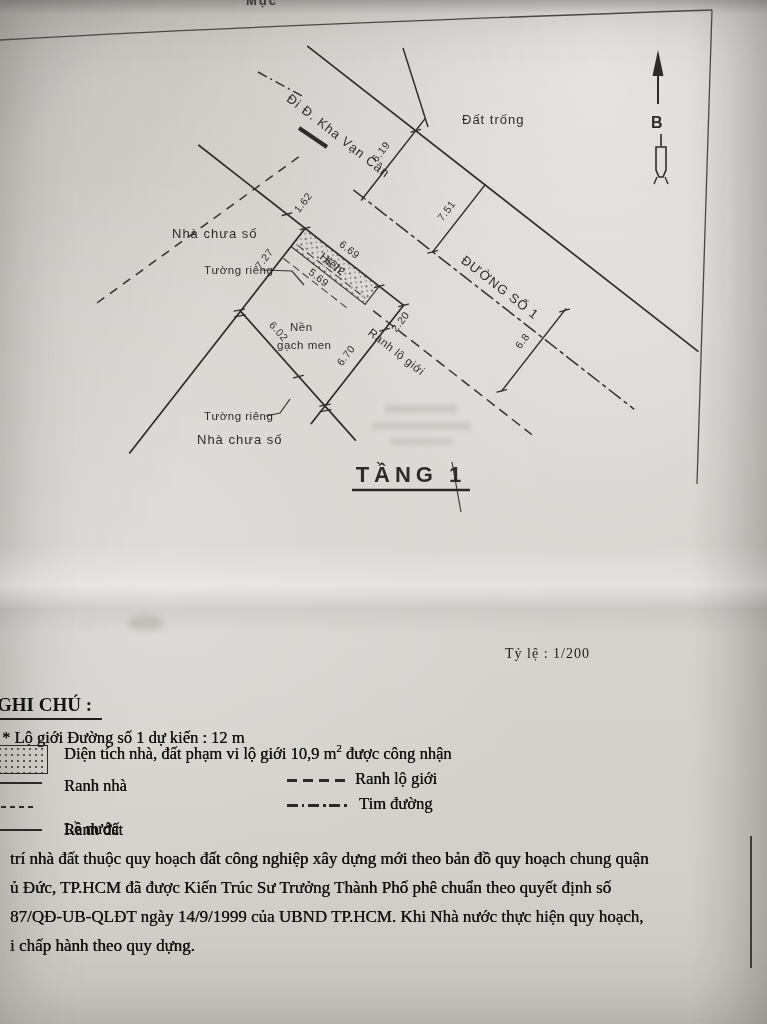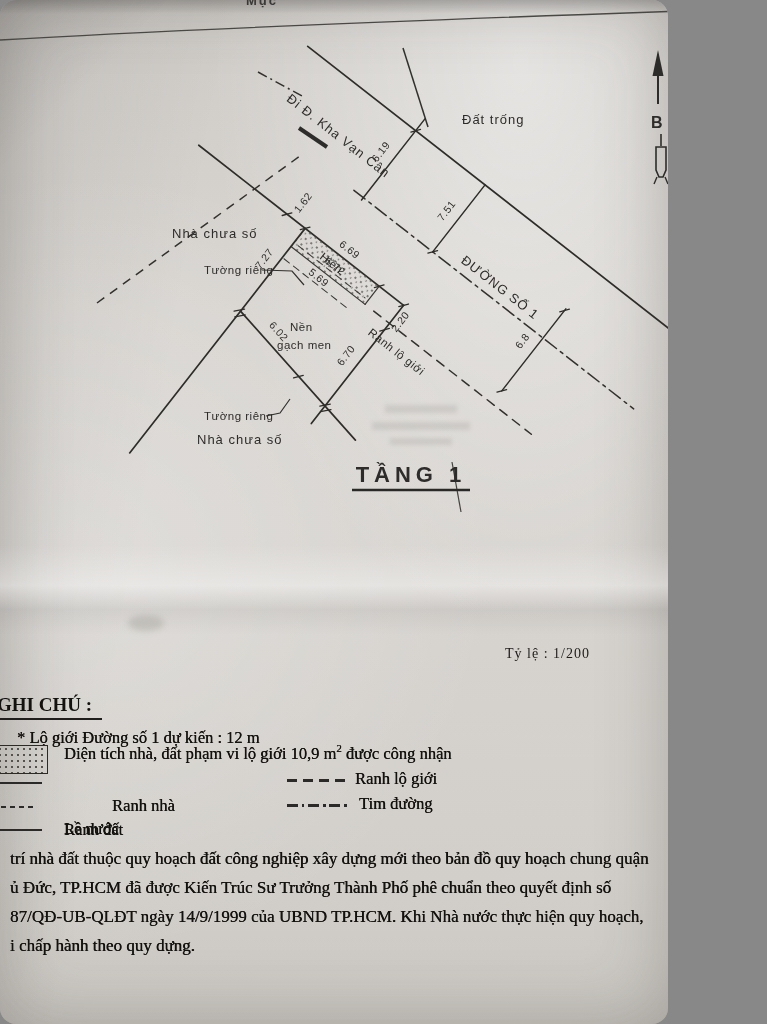--- a/index.html
+++ b/index.html
@@ -1,59 +1,58 @@
 <!DOCTYPE html>
 <html><head>
 <meta charset="utf-8">
 <style>
   html,body{margin:0;padding:0;background:#888;}
   .page{
-    position:relative;width:668px;height:1024px;overflow:hidden;
+    position:relative;width:767px;height:1024px;overflow:hidden;
     font-family:"Liberation Serif",serif;color:#23211f;
     background:
       radial-gradient(ellipse at 78% 6%, rgba(255,255,255,.45), transparent 42%),
       radial-gradient(ellipse at 15% 55%, rgba(255,255,255,.20), transparent 50%),
       linear-gradient(100deg, rgba(0,0,0,.07), transparent 28%),
       linear-gradient(to bottom,#cfccc8 0%,#d8d5d1 30%,#d7d4d0 58%,#d2cfca 86%,#cac7c2 100%);
     box-shadow: inset 0 0 70px rgba(60,55,48,.28);
-    border-radius: 16px;
   }
   .overlay{position:absolute;pointer-events:none;}
   .crease-mid{left:0;top:545px;width:767px;height:90px;
     background:linear-gradient(to bottom,transparent,rgba(255,255,255,.33) 45%,rgba(0,0,0,.05) 72%,transparent);}
   .crease-tl{left:0;top:0;width:260px;height:320px;
     background:linear-gradient(135deg,rgba(0,0,0,.09),transparent 30%);}
   .crease-right{left:690px;top:0;width:77px;height:1024px;
     background:linear-gradient(to right,transparent,rgba(0,0,0,.10));}
   .topshade{left:0;top:0;width:767px;height:14px;
     background:linear-gradient(to bottom,rgba(0,0,0,.18),transparent);}
   .smudge{left:128px;top:615px;width:36px;height:16px;border-radius:50%;
     background:#9a978f;opacity:.35;filter:blur(3px);}
   .top-fragment{position:absolute;left:246px;top:-7px;font-family:"Liberation Sans",sans-serif;
     font-weight:bold;font-size:13px;color:#3a3836;letter-spacing:2px;}
   .scale{position:absolute;left:505px;top:646px;font-size:14px;letter-spacing:1px;color:#1e1c1a;}
   .legend-title{position:absolute;left:-5px;top:694px;font-size:19px;font-weight:bold;
     border-bottom:2px solid #201e1c;padding:0 10px 2px 2px;color:#14120f;}
-  .legend-note{position:absolute;left:17px;top:728px;font-size:16.5px;color:#14120f;text-shadow:.3px 0 0 #14120f;}
+  .legend-note{position:absolute;left:2px;top:728px;font-size:16.5px;color:#14120f;text-shadow:.3px 0 0 #14120f;}
   .legend-swatch{position:absolute;}
   .stipple-box{left:-10px;top:745px;width:56px;height:27px;border:1.6px solid #2c2a28;
     background-image:radial-gradient(#55524e .9px,transparent 1.1px);background-size:6px 6px;}
   .line-solid{height:0;border-top:2.2px solid #2c2a28;}
   .sw-ranh-dat{left:-8px;top:782px;width:50px;}
   .sw-le-duong{left:-8px;top:829px;width:50px;}
   .sw-ranh-nha{left:-8px;top:806px;width:44px;height:2.2px;
     background:repeating-linear-gradient(90deg,#2c2a28 0 5px,transparent 5px 9px);}
   .sw-ranh-lo-gioi{left:287px;top:779px;width:62px;height:2.6px;
     background:repeating-linear-gradient(90deg,#2c2a28 0 10px,transparent 10px 16px);}
   .sw-tim-duong{left:287px;top:804px;width:62px;height:2.6px;
     background:repeating-linear-gradient(90deg,#2c2a28 0 11px,transparent 11px 15px,#2c2a28 15px 17.5px,transparent 17.5px 21px);}
   .legend-label{position:absolute;font-size:16.5px;color:#14120f;text-shadow:.3px 0 0 #14120f;}
   .lab-area{left:64px;top:742px;}
   .lab-ranh-dat{left:64px;top:772px;margin-top:48px;}
-  .lab-ranh-nha{left:64px;top:796px;margin-left:48px;}
+  .lab-ranh-nha{left:64px;top:776px;}
   .lab-le-duong{left:64px;top:819px;}
   .lab-ranh-lo-gioi{left:355px;top:769px;}
   .lab-tim-duong{left:359px;top:794px;}
   .para{position:absolute;left:10px;top:844px;width:762px;font-size:17px;line-height:29px;
     color:#14120f;text-shadow:.35px 0 0 #14120f;white-space:nowrap;}
   .para-edge{position:absolute;left:750px;top:836px;width:2.4px;height:132px;background:#2a2826;opacity:.85;}
   sup{font-size:11px;}
   svg text{font-family:"Liberation Sans",sans-serif;fill:#2e2c2a;}
   .dim{font-size:10.5px;letter-spacing:.5px;}
   .lbl{font-size:13px;letter-spacing:1px;}

